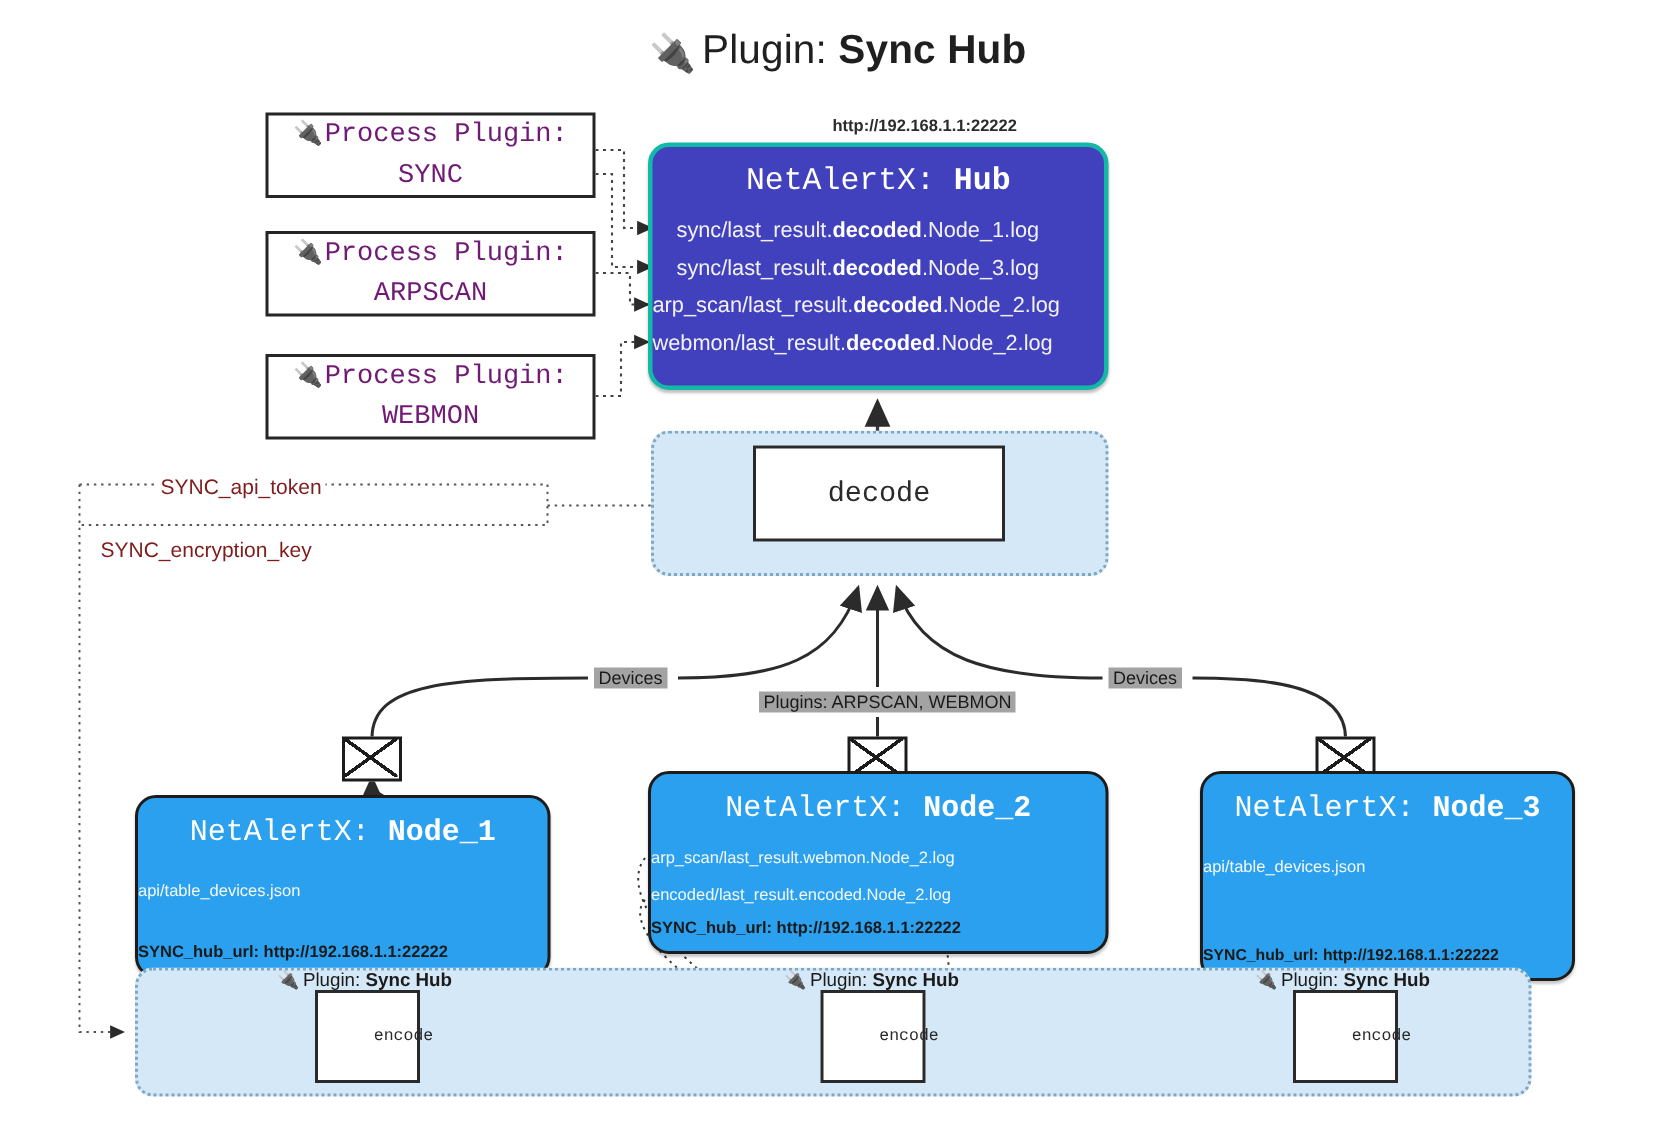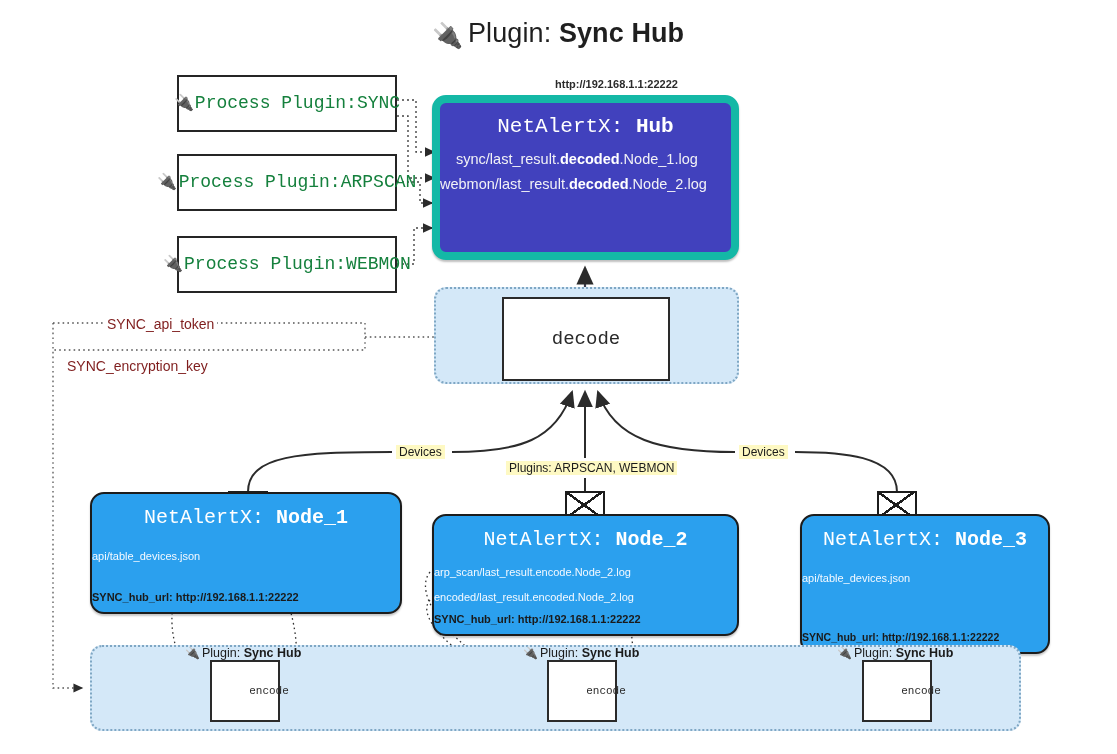--- a/index.html
+++ b/index.html
@@ -10,55 +10,55 @@
 
   
   .title{position:absolute;left:0;top:18px;width:1117px;text-align:center;
          font-size:27px;color:#1f1f1f;letter-spacing:.1px;}
   .title .plug{font-size:25px;margin-right:4px;display:inline-block;transform:translateY(2px) rotate(0deg);}
   .title b{font-weight:bold;}
 
   
   .pbox{position:absolute;background:#ffffff;border:2px solid #252525;
         font-family:"Liberation Mono","DejaVu Sans Mono",monospace;
-        font-size:18px;color:#15803d;line-height:1.45;
-        display:flex;flex-direction:row;align-items:center;justify-content:center;
+        font-size:18px;color:#701a75;line-height:1.45;
+        display:flex;flex-direction:column;align-items:center;justify-content:center;
         box-sizing:border-box;}
   .pbox .ln1{white-space:nowrap;}
   .pbox .ln1 .plug{font-family:"Liberation Sans",sans-serif;font-size:16px;margin-right:1px;}
 
   
   .hub-url{position:absolute;font-size:11px;font-weight:bold;color:#2b2b2b;white-space:nowrap;}
   .hub{position:absolute;left:432px;top:95px;width:307px;height:165px;
-       background:#4141bd;border:8px solid #14b8a6;border-radius:14px;box-sizing:border-box;
+       background:#4141bd;border:3px solid #14b8a6;border-radius:14px;box-sizing:border-box;
        box-shadow:0 2px 2px rgba(0,0,0,.25);}
   .hub-title{position:absolute;left:0;top:12px;width:100%;text-align:center;
              font-family:"Liberation Mono","DejaVu Sans Mono",monospace;
              font-size:21px;color:#ffffff;}
   .hub-title b{font-weight:bold;}
   .hub-logs{position:absolute;left:0;top:44px;width:100%;}
   .hub-log{font-size:14.5px;color:#f2f2f6;white-space:nowrap;line-height:25px;
            padding-left:16px;}
   .hub-log b{font-weight:bold;color:#ffffff;}
 
   
   .lightbox{position:absolute;background:#d4e8f8;border:2px dotted #7fa7c4;
             border-radius:12px;box-sizing:border-box;}
   .decode-region{left:434px;top:287px;width:305px;height:97px;}
   .whitebox{position:absolute;background:#ffffff;border:2px solid #2a2a2a;
             box-sizing:border-box;display:flex;align-items:center;justify-content:center;
             font-family:"Liberation Mono","DejaVu Sans Mono",monospace;color:#2a2a2a;}
-  .decode{left:502px;top:297px;width:168px;height:84px;font-size:19px;}
+  .decode{left:502px;top:297px;width:168px;height:64px;font-size:19px;}
 
   
   .keylab{position:absolute;font-size:14px;color:#7f1d1d;background:#ffffff;
           padding:0 3px;white-space:nowrap;}
 
   
-  .elab{position:absolute;font-size:12px;color:#1b1b1b;background:#fef9c3;
+  .elab{position:absolute;font-size:12px;color:#1b1b1b;background:#a3a3a3;
         padding:0 3px;white-space:nowrap;}
 
   
   .node{position:absolute;background:#2ba0ee;border:2px solid #1c1c1c;border-radius:14px;
         box-sizing:border-box;box-shadow:0 2px 2px rgba(0,0,0,.22);}
   .node-title{position:absolute;left:0;top:12px;width:100%;text-align:center;
               font-family:"Liberation Mono","DejaVu Sans Mono",monospace;
               font-size:20px;color:#ffffff;}
   .node-title b{font-weight:bold;}
   .node-lines{position:absolute;left:0;width:100%;}
@@ -161,54 +161,56 @@
 
   <div class="hub-url" style="left:532px;top:78px;margin-left:23px;">http://192.168.1.1:22222</div>
 
   <div class="hub">
     <div class="hub-title">
       <span>NetAlertX:</span>
       <b>Hub</b>
     </div>
     <div class="hub-logs">
       <div class="hub-log"><span>sync/last_result.</span><b>decoded</b><span>.Node_1.log</span></div>
+      <div class="hub-log"><span>sync/last_result.</span><b>decoded</b><span>.Node_3.log</span></div>
+      <div class="hub-log" style="padding-left:0;"><span>arp_scan/last_result.</span><b>decoded</b><span>.Node_2.log</span></div>
       <div class="hub-log" style="padding-left:0;"><span>webmon/last_result.</span><b>decoded</b><span>.Node_2.log</span></div>
     </div>
   </div>
 
   <div class="lightbox decode-region"></div>
   <div class="whitebox decode">decode</div>
 
   <div class="keylab" style="left:104px;top:316px;">SYNC_api_token</div>
   <div class="keylab" style="left:64px;top:358px;">SYNC_encryption_key</div>
 
   <div class="elab" style="left:396px;top:445px;">Devices</div>
   <div class="elab" style="left:739px;top:445px;">Devices</div>
   <div class="elab" style="left:506px;top:461px;">Plugins: ARPSCAN, WEBMON</div>
 
   <div class="env" style="left:228px;top:491px;"></div>
-  <div class="node" style="left:90px;top:492px;width:312px;height:122px;">
+  <div class="node" style="left:90px;top:530px;width:277px;height:122px;">
     <div class="node-title">
       <span>NetAlertX:</span>
       <b>Node_1</b>
     </div>
     <div class="node-lines" style="top:50px;">
       <div class="node-line">api/table_devices.json</div>
     </div>
     <div class="node-foot">SYNC_hub_url: http://192.168.1.1:22222</div>
   </div>
 
   <div class="env" style="left:565px;top:491px;"></div>
   <div class="node" style="left:432px;top:514px;width:307px;height:122px;">
     <div class="node-title">
       <span>NetAlertX:</span>
       <b>Node_2</b>
     </div>
     <div class="node-lines" style="top:44px;">
-      <div class="node-line">arp_scan/last_result.encode.Node_2.log</div>
+      <div class="node-line">arp_scan/last_result.webmon.Node_2.log</div>
       <div class="node-line">encoded/last_result.encoded.Node_2.log</div>
     </div>
     <div class="node-foot">SYNC_hub_url: http://192.168.1.1:22222</div>
   </div>
 
   <div class="env" style="left:877px;top:491px;"></div>
   <div class="node" style="left:800px;top:514px;width:250px;height:140px;">
     <div class="node-title">
       <span>NetAlertX:</span>
       <b>Node_3</b>

